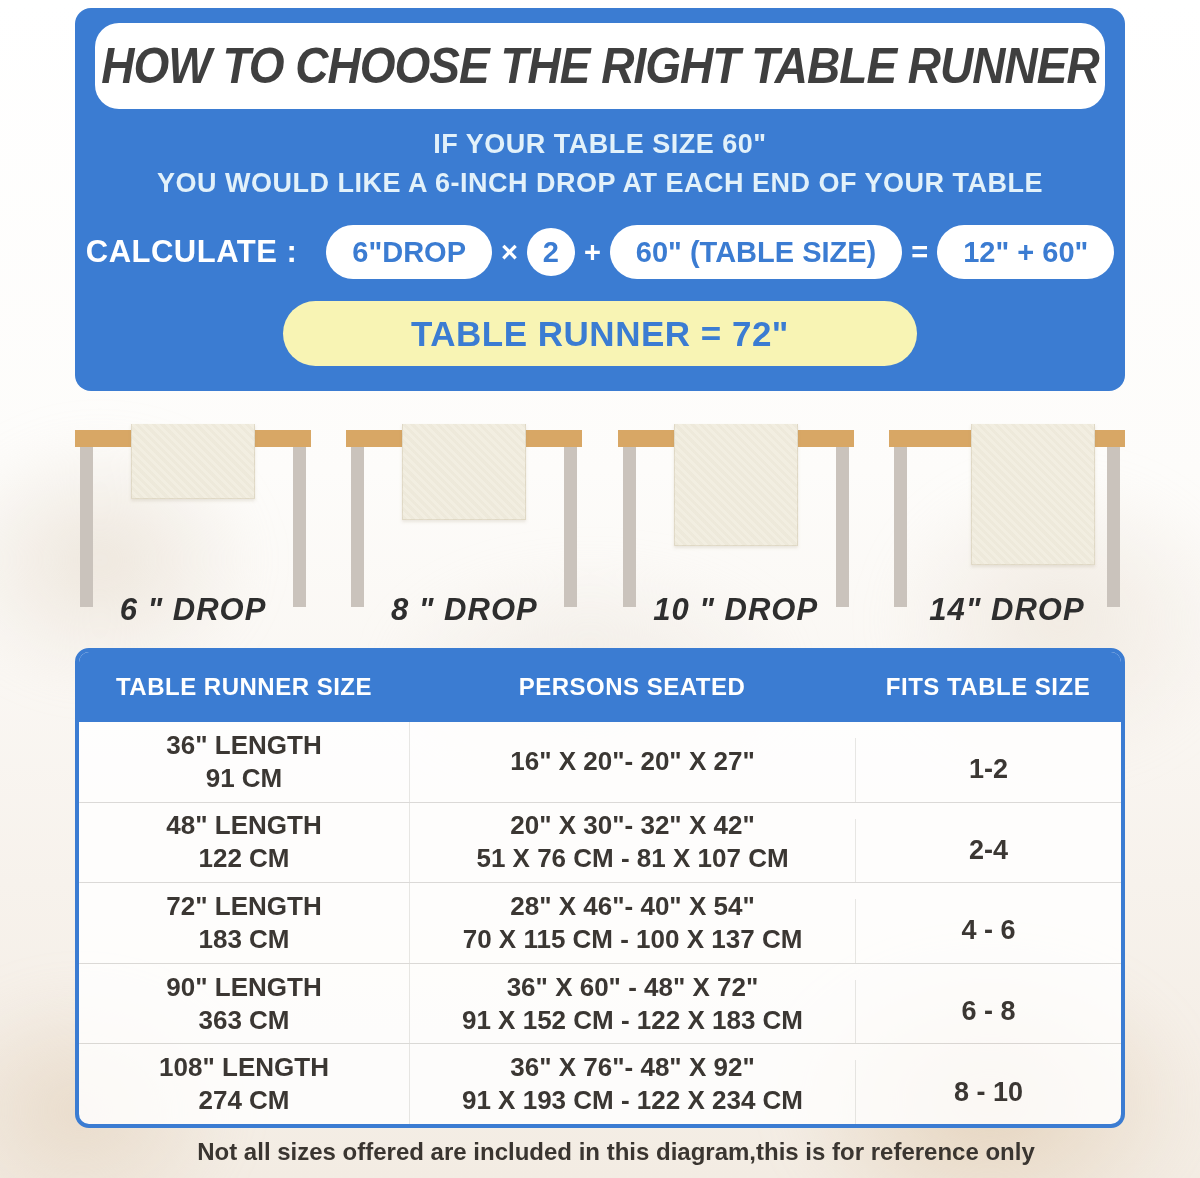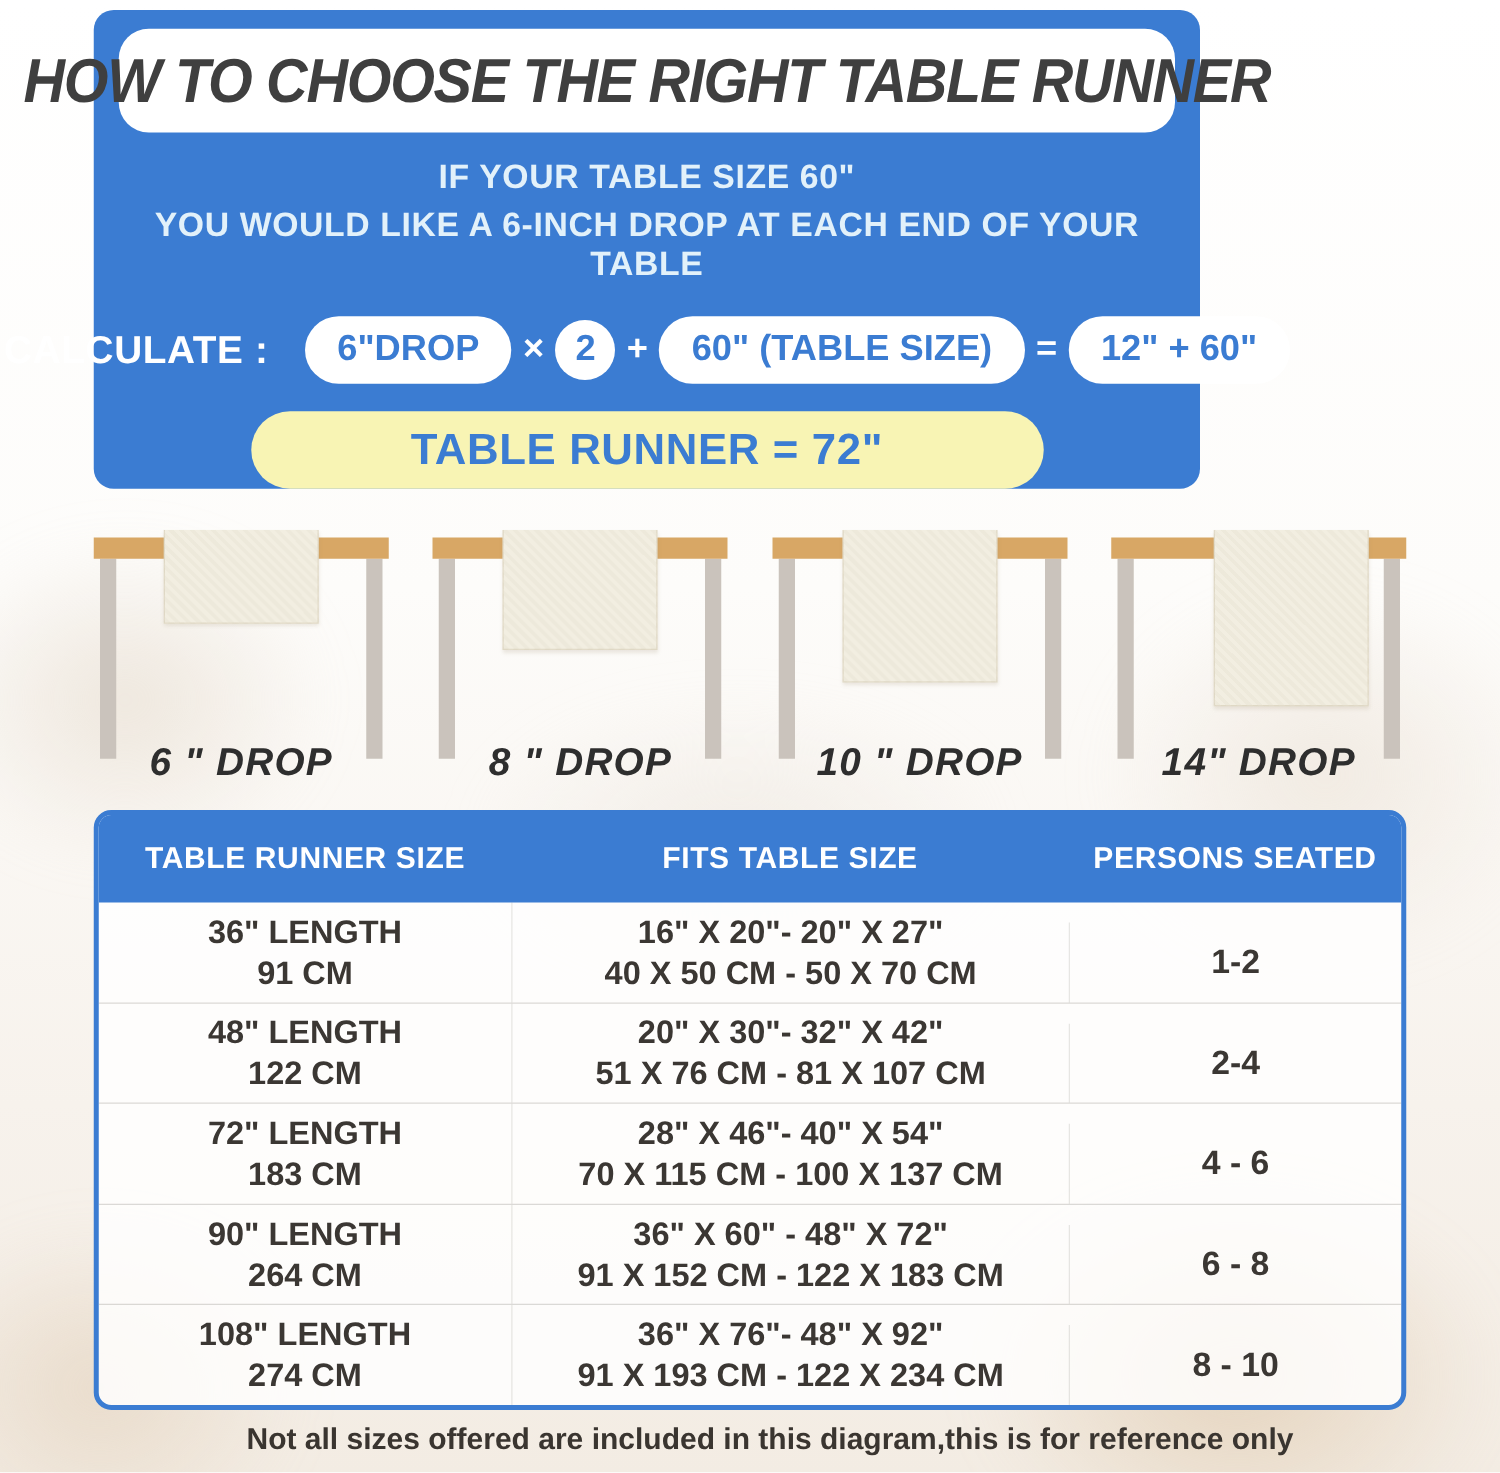--- a/index.html
+++ b/index.html
@@ -17,21 +17,21 @@
   
   .blob { position:absolute; border-radius:50%; filter:blur(22px); pointer-events:none; }
   .blob.b1 { left:-60px; top:430px; width:320px; height:260px; background:radial-gradient(closest-side, rgba(226,214,198,.55), rgba(226,214,198,0)); }
   .blob.b2 { right:-40px; top:470px; width:360px; height:300px; background:radial-gradient(closest-side, rgba(231,220,206,.5), rgba(231,220,206,0)); }
   .blob.b3 { left:780px; top:950px; width:420px; height:300px; background:radial-gradient(closest-side, rgba(214,186,150,.5), rgba(214,186,150,0)); }
   .blob.b4 { left:-80px; top:980px; width:320px; height:260px; background:radial-gradient(closest-side, rgba(219,197,170,.45), rgba(219,197,170,0)); }
   .blob.b5 { left:380px; top:560px; width:420px; height:220px; background:radial-gradient(closest-side, rgba(236,230,222,.6), rgba(236,230,222,0)); }
 
   
   .header-panel {
-    position:absolute; left:75px; top:8px; width:885px; height:383px;
+    position:absolute; left:75px; top:8px; width:1050px; height:383px;
     background:#3b7cd2; border-radius:16px;
     display:flex; flex-direction:column; align-items:center;
     padding:15px 20px 0 20px;
   }
   .title-box {
     width:100%; height:86px; background:#ffffff; border-radius:24px;
     display:flex; align-items:center; justify-content:center;
   }
   .page-title {
     font-size:46px; font-weight:bold; font-style:italic;
@@ -188,33 +188,32 @@
       <div class="leg right"></div>
       <div class="tabletop"></div>
       <div class="runner"></div>
       <div class="drop-label">14" DROP</div>
     </div>
   </div>
 
   <div class="size-table-panel">
     <div class="size-table-header">
       <div class="hcell">TABLE RUNNER SIZE</div>
+      <div class="hcell">PERSONS SEATED</div>
       <div class="hcell">FITS TABLE SIZE</div>
-      <div class="hcell">PERSONS SEATED</div>
     </div>
     <div class="size-table-body">
 
       <div class="trow">
         <div class="cell c1">
           <div>36" LENGTH</div>
           <div>91 CM</div>
         </div>
         <div class="cell c2">
           <div>16" X 20"- 20" X 27"</div>
-          <div>40 X 50 CM - 50 X 70 CM</div>
         </div>
         <div class="cell c3">1-2</div>
       </div>
 
       <div class="trow">
         <div class="cell c1">
           <div>48" LENGTH</div>
           <div>122 CM</div>
         </div>
         <div class="cell c2">
@@ -232,21 +231,21 @@
         <div class="cell c2">
           <div>28" X 46"- 40" X 54"</div>
           <div>70 X 115 CM - 100 X 137 CM</div>
         </div>
         <div class="cell c3">4 - 6</div>
       </div>
 
       <div class="trow">
         <div class="cell c1">
           <div>90" LENGTH</div>
-          <div>264 CM</div>
+          <div>363 CM</div>
         </div>
         <div class="cell c2">
           <div>36" X 60" - 48" X 72"</div>
           <div>91 X 152 CM - 122 X 183 CM</div>
         </div>
         <div class="cell c3">6 - 8</div>
       </div>
 
       <div class="trow">
         <div class="cell c1">

